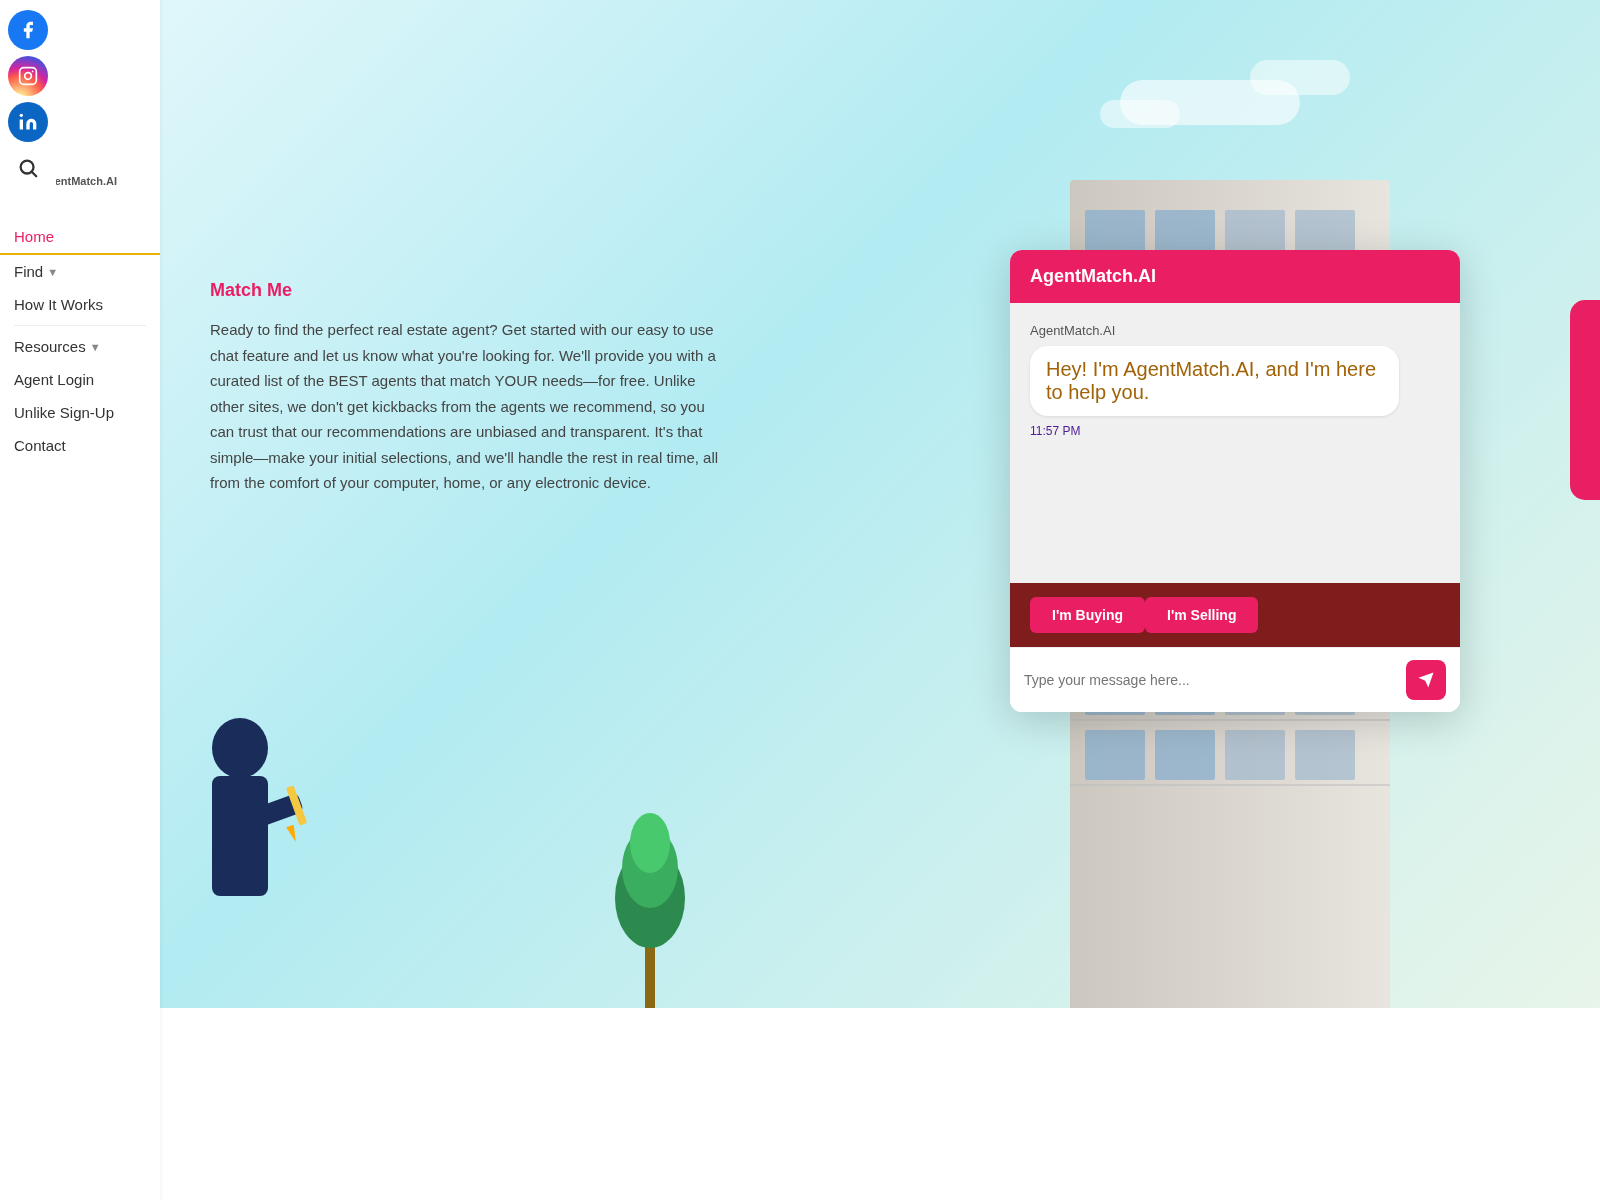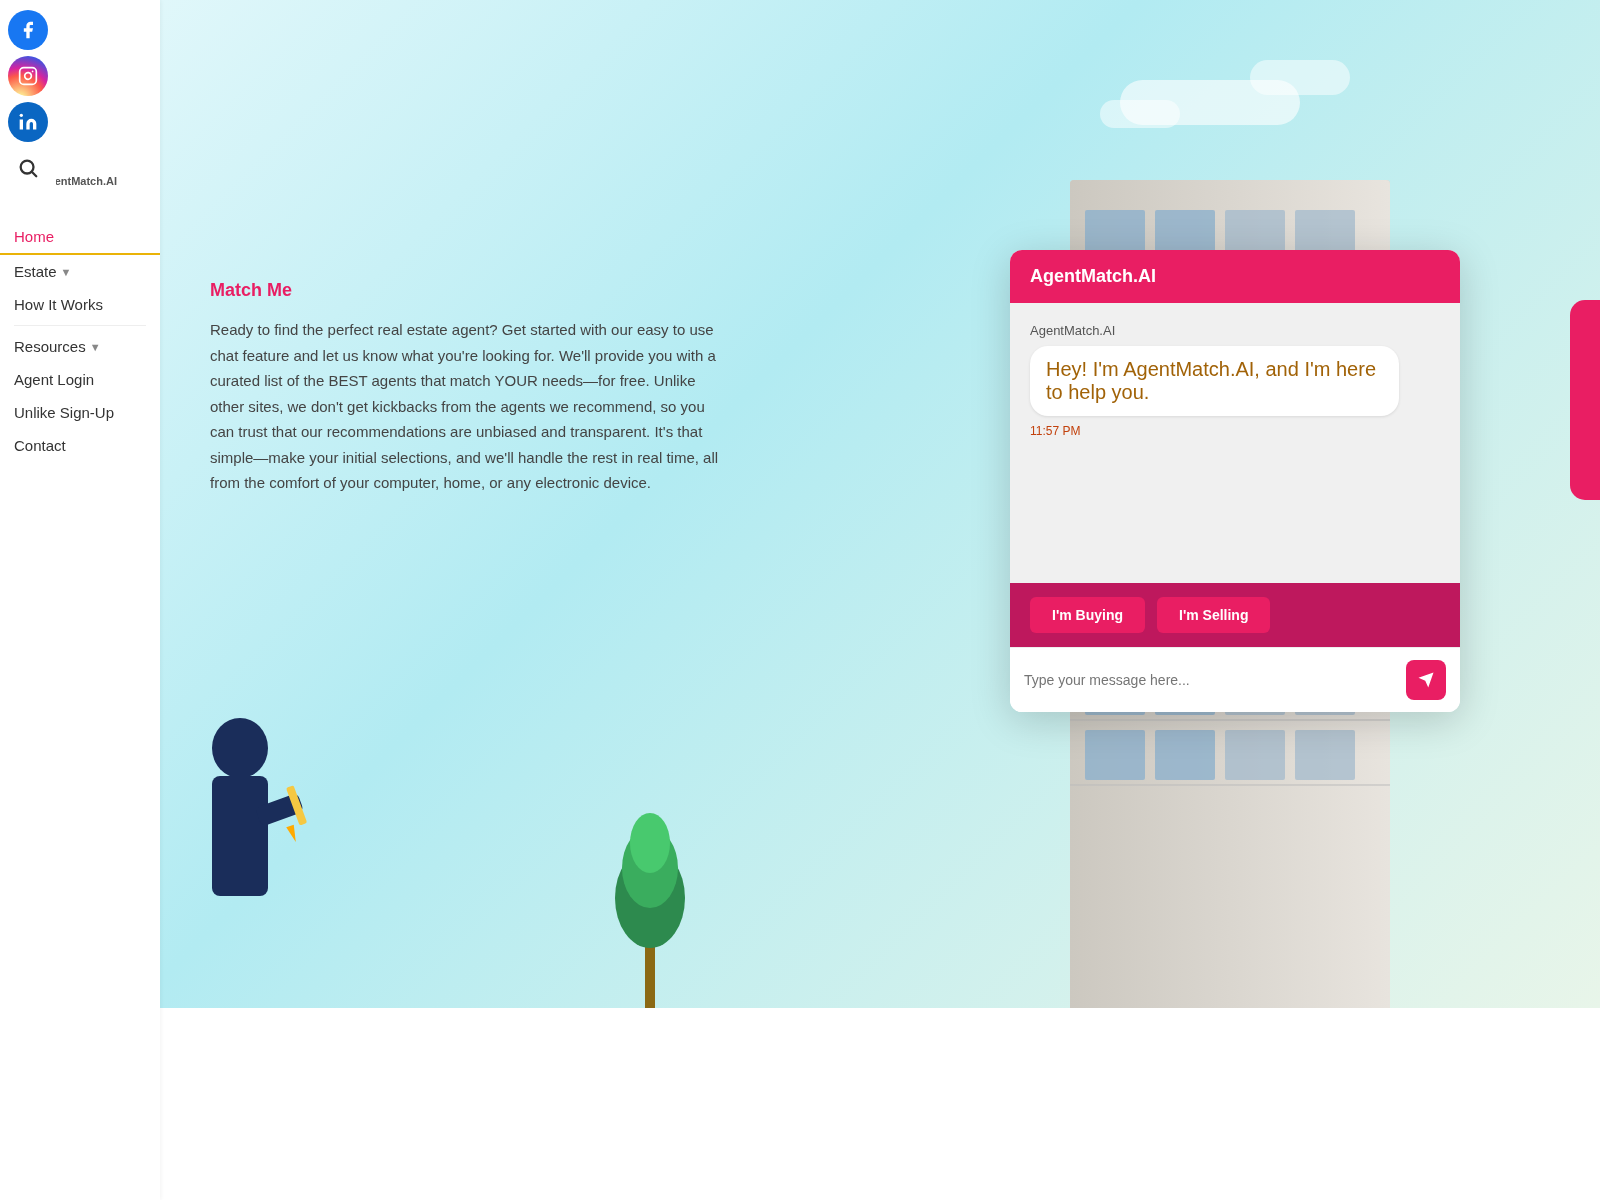--- a/index.html
+++ b/index.html
@@ -165,27 +165,26 @@
       padding: 12px 16px;
       font-size: 20px;
       color: #a16207;
       display: inline-block;
       max-width: 90%;
       box-shadow: 0 1px 3px rgba(0,0,0,0.1);
       margin-bottom: 8px;
     }
     .chat-time {
       font-size: 12px;
-      color: #c2410c;
+      color: #4c1d95;
     }
     .chat-actions {
       padding: 14px 20px;
-      background: #be185d;
-      display: flex;
-      gap: 12px;
+      background: #7f1d1d;
+      display: flex;
     }
     .chat-action-btn {
       background: #e91e63;
       color: #fff;
       border: none;
       border-radius: 6px;
       padding: 10px 22px;
       font-size: 14px;
       font-weight: 600;
       cursor: pointer;
@@ -287,21 +286,21 @@
         </svg>
     </div>
     <span class="logo-text">AgentMatch.AI</span>
   </div>
 
   <div class="nav-items">
     <div class="nav-item active">
       <span>Home</span>
     </div>
     <div class="nav-item">
-      <span>Estate</span>
+      <span>Find</span>
       <span class="chevron">▼</span>
     </div>
     <div class="nav-item">
       <span>How It Works</span>
     </div>
     <div class="nav-divider"></div>
     <div class="nav-item">
       <span>Resources</span>
       <span class="chevron">▼</span>
     </div>

